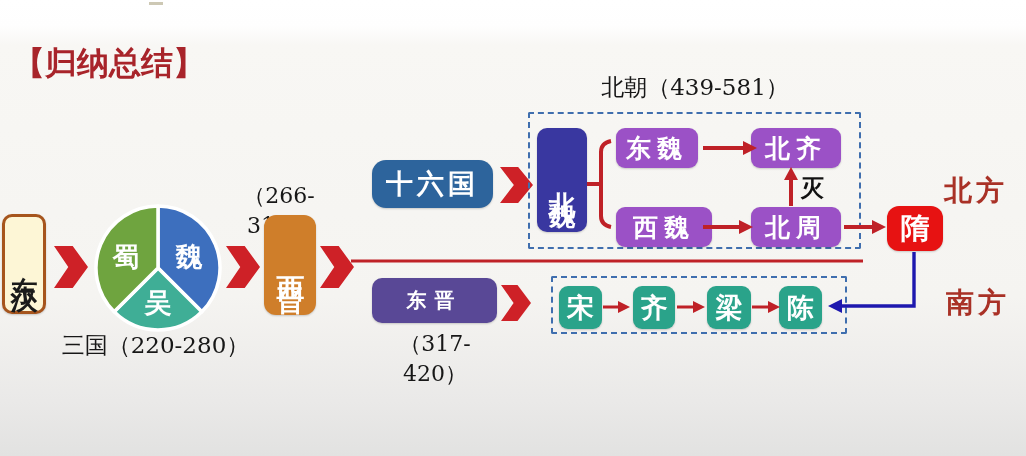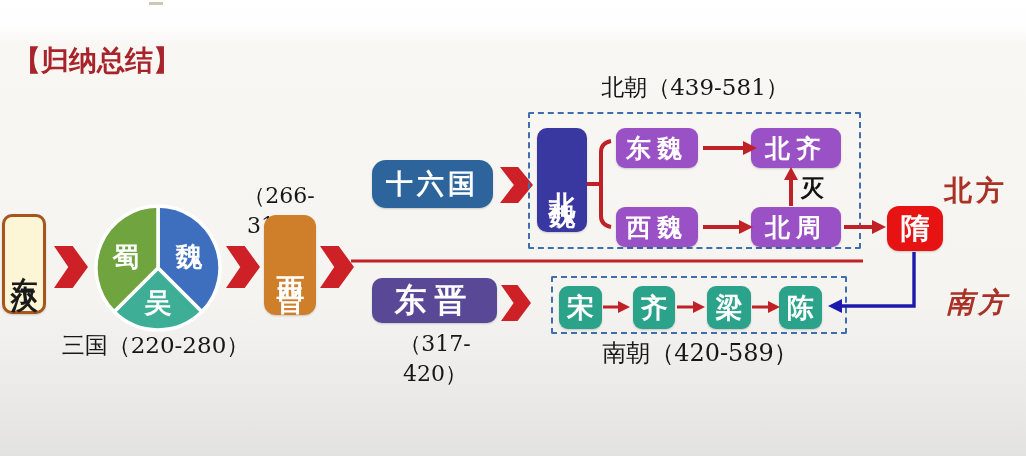--- a/index.html
+++ b/index.html
@@ -3,54 +3,54 @@
 <meta charset="utf-8">
 <style>
   html,body { margin:0; padding:0; }
   .stage {
     position:relative; width:1026px; height:456px; overflow:hidden;
     font-family:"DejaVu Serif","Liberation Serif",serif;
     background:linear-gradient(180deg,#ffffff 0px,#fefefe 26px,#f8f7f4 45px,#f5f4f1 65%,#eae9e8 88%,#e2e2e1 100%);
   }
   .abs { position:absolute; }
   .top-dash { left:149px; top:2px; width:14px; height:3px; background:#cdc8b4; }
-  .title { left:13px; top:42px; font-size:28px; font-weight:bold; color:#a8242a; }
+  .title { left:13px; top:42px; font-size:32px; font-weight:bold; color:#a8242a; }
   .node {
     display:flex; align-items:center; justify-content:center;
     color:#ffffff; font-weight:bold; box-sizing:border-box;
     box-shadow:0 1px 2px rgba(0,0,0,.18);
   }
   .vtext { writing-mode:vertical-rl; text-orientation:upright; letter-spacing:10px; }
   .donghan { left:2px; top:214px; width:44px; height:100px; background:#fdf6d6;
              border:3px solid #a6551d; border-radius:10px; color:#1a1a1a; font-size:27px; }
   .xijin   { left:264px; top:215px; width:52px; height:100px; background:#cf7e2a; border-radius:12px; font-size:28px; }
   .shiliuguo { left:372px; top:160px; width:121px; height:48px; background:#2d649c; border-radius:14px; font-size:27px; letter-spacing:4px; }
   .beiwei  { left:537px; top:128px; width:50px; height:104px; background:#3937a0; border-radius:10px; font-size:27px; }
   .purple  { background:#9b51c6; border-radius:9px; font-size:25px; letter-spacing:6px; }
   .dongwei { left:616px; top:128px; width:82px; height:40px; }
   .beiqi   { left:751px; top:128px; width:90px; height:40px; }
-  .xiwei   { left:616px; top:207px; width:82px; height:40px; }
+  .xiwei   { left:616px; top:207px; width:96px; height:40px; }
   .beizhou { left:751px; top:207px; width:90px; height:40px; }
   .sui     { left:887px; top:206px; width:56px; height:45px; background:#e71212; border-radius:12px; font-size:29px; }
-  .dongjin { left:372px; top:278px; width:125px; height:45px; background:#594896; border-radius:10px; font-size:32px; letter-spacing:8px; }
+  .dongjin { left:372px; top:278px; width:125px; height:45px; background:#594896; border-radius:10px; font-size:20px; letter-spacing:8px; }
   .teal    { background:#2aa38a; border-radius:9px; font-size:27px; }
   .song  { left:559px; top:286px; width:43px; height:43px; }
   .qi    { left:633px; top:286px; width:42px; height:43px; }
   .liang { left:707px; top:286px; width:44px; height:43px; }
   .chen  { left:779px; top:286px; width:43px; height:43px; }
   .cap { color:#171717; text-align:center; font-size:23px; }
   .cap-sanguo  { left:48px;  top:330px; width:215px; }
   .cap-years-xijin   { left:212px; top:181px; width:134px; font-size:22px; }
   .cap-beichao { left:555px; top:72px;  width:280px; }
   .cap-years-dongjin { left:368px; top:329px; width:134px; font-size:22px; }
   .cap-nanchao { left:580px; top:337px; width:240px; font-size:24px; }
   .mie { left:800px; top:172px; font-size:24px; color:#111; font-weight:bold; }
   .region { font-size:28px; font-weight:bold; color:#a93126; letter-spacing:4px; }
   .beifang { left:944px; top:136px;margin-top:36px; }
-  .nanfang { left:946px; top:284px;font-style:italic; }
+  .nanfang { left:946px; top:284px; }
   .dash-box { box-sizing:border-box; border:2px dashed #3f6eae; border-radius:2px; }
   .north-box { left:528px; top:112px; width:333px; height:137px; }
   .south-box { left:551px; top:276px; width:296px; height:58px; }
   .chev { background:#ce2127; clip-path:polygon(0% 0%,55% 0%,100% 50%,55% 100%,0% 100%,42% 50%); }
   .c1 { left:54px;  top:246px; width:34px; height:42px; }
   .c2 { left:226px; top:246px; width:34px; height:42px; }
   .c3 { left:320px; top:246px; width:34px; height:42px; }
   .c4 { left:500px; top:167px; width:33px; height:36px; }
   .c5 { left:501px; top:285px; width:30px; height:36px; }
   .overlay { left:0; top:0; pointer-events:none; }
@@ -130,21 +130,20 @@
   </div>
   <div class="abs node teal qi">
     <span>齐</span>
   </div>
   <div class="abs node teal liang">
     <span>梁</span>
   </div>
   <div class="abs node teal chen">
     <span>陈</span>
   </div>
-  <div class="abs cap cap-nanchao">南朝（420-589）</div>
 
   <svg class="abs overlay" width="1026" height="456" viewBox="0 0 1026 456">
     <path d="M351 261 H863" stroke="#bf2127" stroke-width="3.2" fill="none"></path>
     <path d="M587 184 H601 M611 141 Q601 143 601 152 V216 Q601 225 611 227" stroke="#bf2127" stroke-width="4" fill="none"></path>
 
     <path d="M703 148 H744" stroke="#bf2127" stroke-width="4" fill="none"></path>
     <polygon points="757,148 743,141 743,155" fill="#bf2127"></polygon>
 
     <path d="M703 227 H740" stroke="#bf2127" stroke-width="4" fill="none"></path>
     <polygon points="753,227 739,220 739,234" fill="#bf2127"></polygon>

